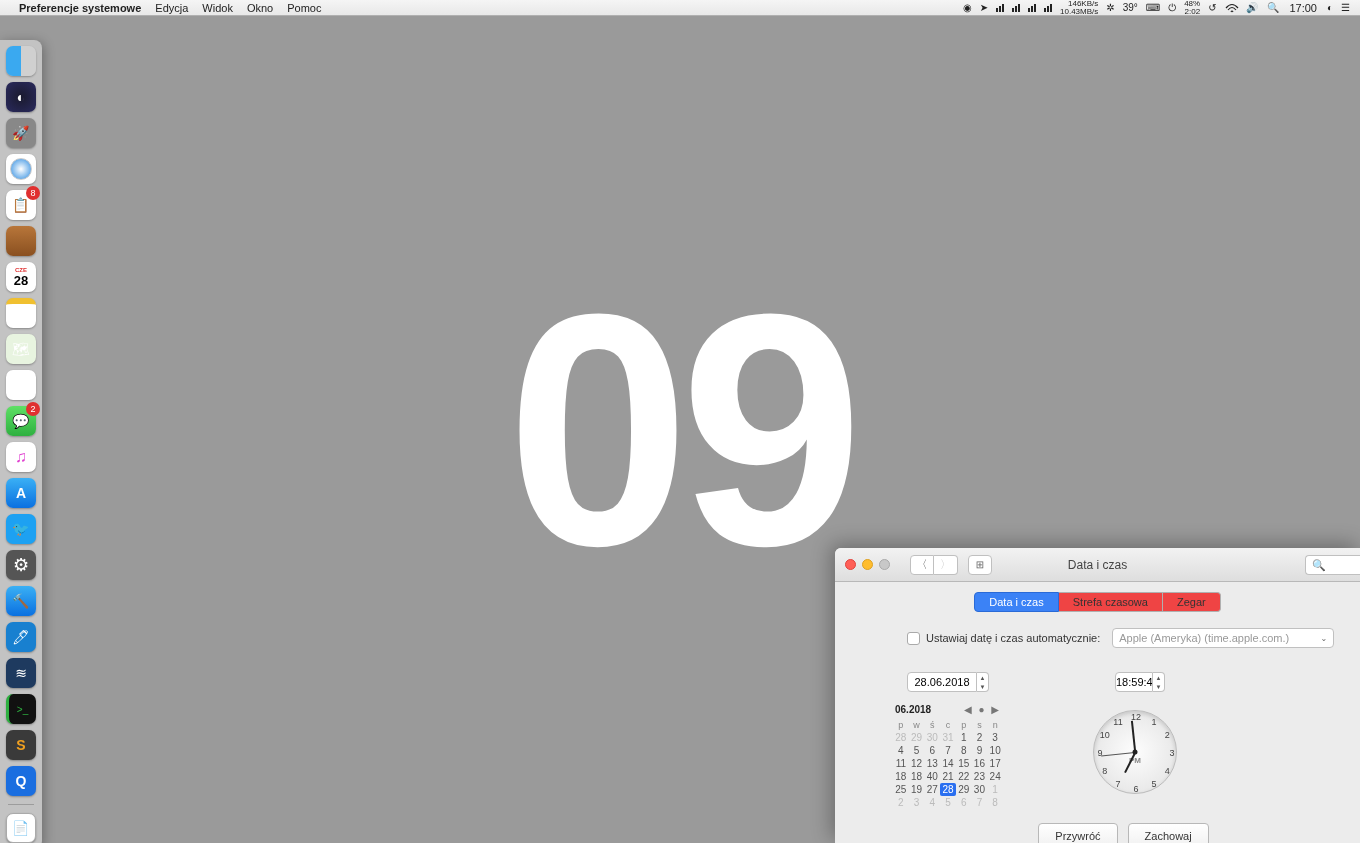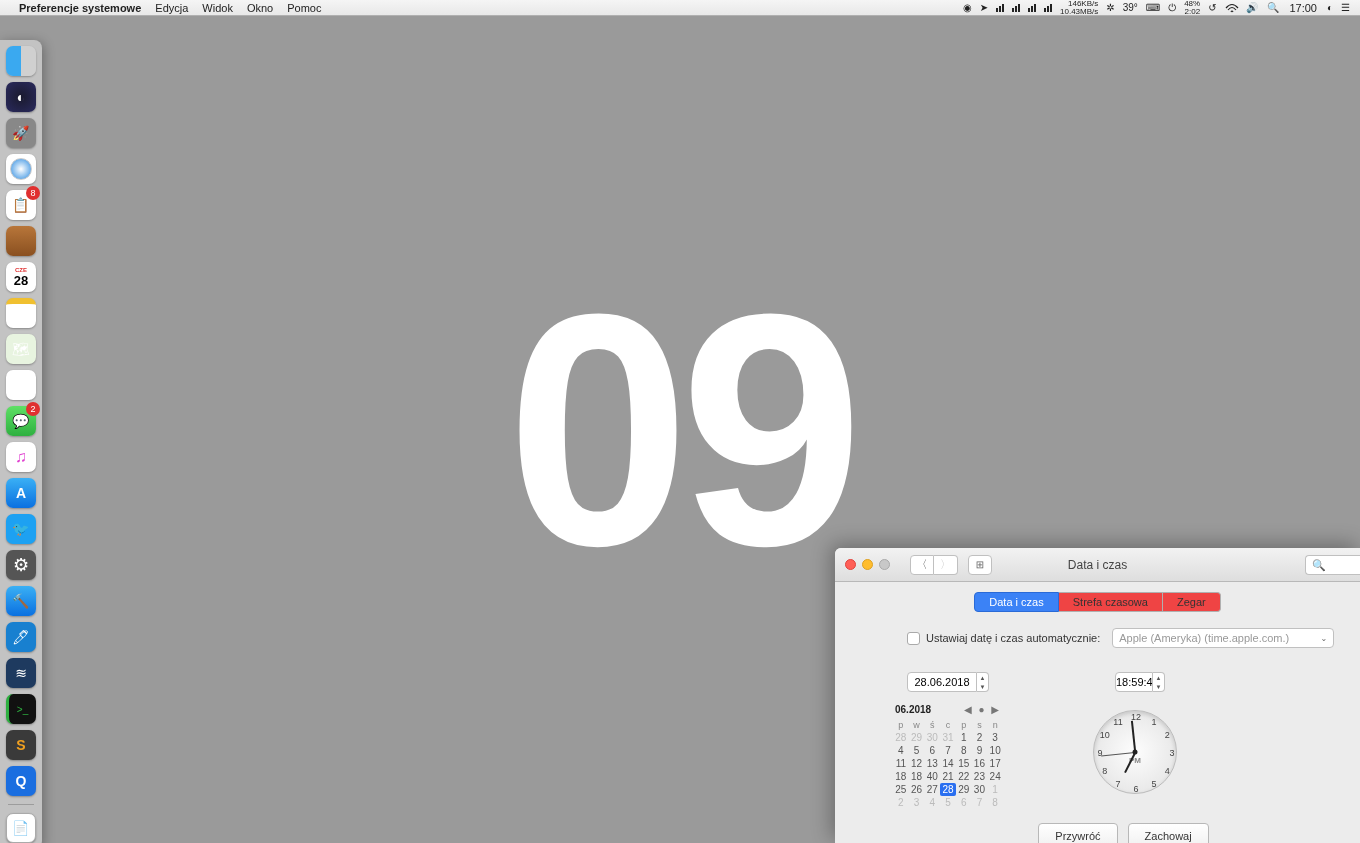--- a/index.html
+++ b/index.html
@@ -286,21 +286,21 @@
               <span class="d">16</span>
               <span class="d">17</span>
               <span class="d">18</span>
               <span class="d">18</span>
               <span class="d">40</span>
               <span class="d">21</span>
               <span class="d">22</span>
               <span class="d">23</span>
               <span class="d">24</span>
               <span class="d">25</span>
-              <span class="d">26</span>
+              <span class="d">19</span>
               <span class="d">27</span>
               <span class="d sel">28</span>
               <span class="d">29</span>
               <span class="d">30</span>
               <span class="d dim">1</span>
               <span class="d dim">2</span>
               <span class="d dim">3</span>
               <span class="d dim">4</span>
               <span class="d dim">5</span>
               <span class="d dim">6</span>

